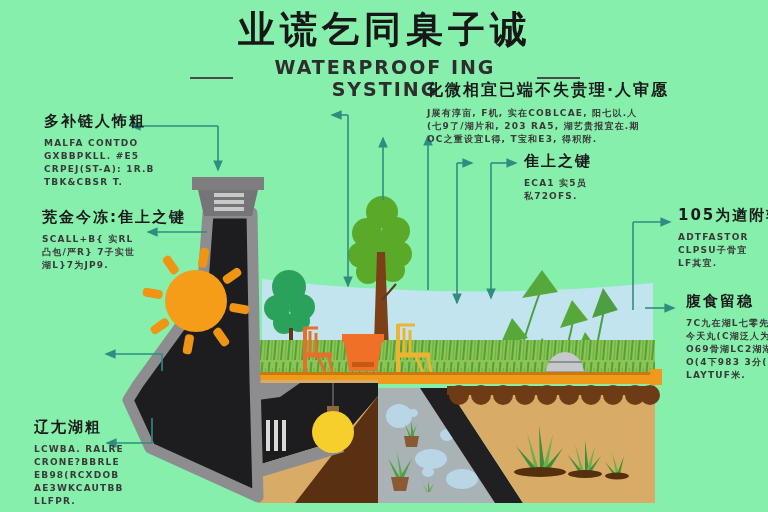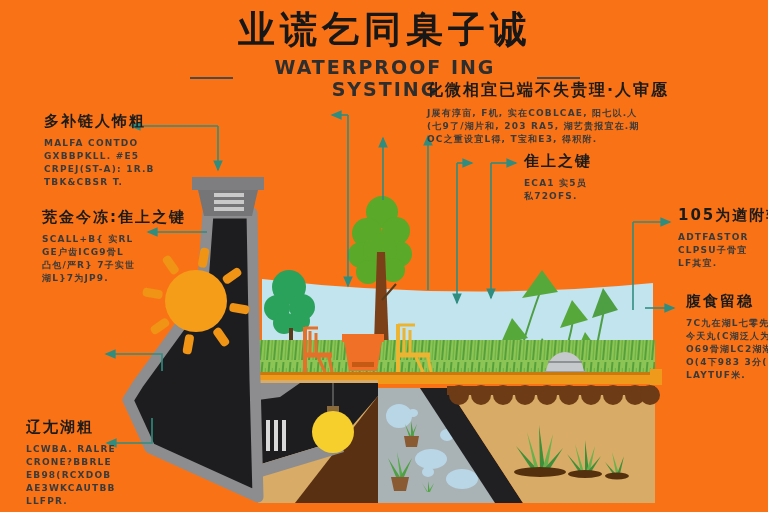--- a/index.html
+++ b/index.html
@@ -1,17 +1,17 @@
 <!DOCTYPE html>
 <html><head>
 <meta charset="utf-8">
 <style>
   html,body{margin:0;padding:0;}
   body{font-family:"DejaVu Sans",sans-serif;background:#f4f4f2;}
-  #stage{position:relative;width:768px;height:512px;background:#f97316;overflow:hidden;}
+  #stage{position:relative;width:768px;height:512px;background:#86efac;overflow:hidden;}
   .abs{position:absolute;}
   #title-block{left:190px;top:8px;width:390px;text-align:center;}
   #title-cn{font-size:37px;font-weight:bold;letter-spacing:5px;color:#171717;line-height:44px;}
   #subtitle-row{display:flex;align-items:center;justify-content:center;gap:20px;margin-top:4px;}
   .dash{width:54px;height:0;border-top:2px solid #4a4a4a;}
   #subtitle-en{font-size:19px;letter-spacing:2px;font-weight:600;color:#2e2e2e;}
   .lbl-h{font-size:15px;font-weight:bold;letter-spacing:2px;color:#1b1b1b;margin-bottom:6px;white-space:nowrap;}
   .lbl-t{font-size:9px;font-weight:600;letter-spacing:1.2px;color:#3a3a3a;line-height:13px;white-space:nowrap;}
   .lbl{z-index:5;}
   #lbl-top-right .lbl-h{font-size:16px;}
@@ -248,27 +248,26 @@
     <div class="lbl-h">多补链人怖粗</div>
     <div class="lbl-t">MALFA CONTDO</div>
     <div class="lbl-t">GXBBPKLL. #E5</div>
     <div class="lbl-t">CRPEJ(ST-A): 1R.B</div>
     <div class="lbl-t">TBK&amp;CBSR T.</div>
   </div>
 
   <div class="abs lbl" style="left:42px;top:208px;">
     <div class="lbl-h">茺金今冻:隹上之键</div>
     <div class="lbl-t">SCALL+B{ 实RL</div>
-    <div class="lbl-t">GE户齿ICG9骨L</div>
     <div class="lbl-t">凸包/严R} 7子实世</div>
     <div class="lbl-t">湖L}7为JP9.</div>
   </div>
 
 
-  <div class="abs lbl" style="left:26px;top:418px;">
+  <div class="abs lbl" style="left:34px;top:418px;">
     <div class="lbl-h">辽尢湖粗</div>
     <div class="lbl-t">LCWBA. RALRE</div>
     <div class="lbl-t">CRONE?BBRLE</div>
     <div class="lbl-t">EB98(RCXDOB</div>
     <div class="lbl-t">AE3WKCAUTBB</div>
     <div class="lbl-t">LLFPR.</div>
   </div>
 
 
   <div class="abs lbl" id="lbl-top-right" style="left:427px;top:80px;width:335px;">

